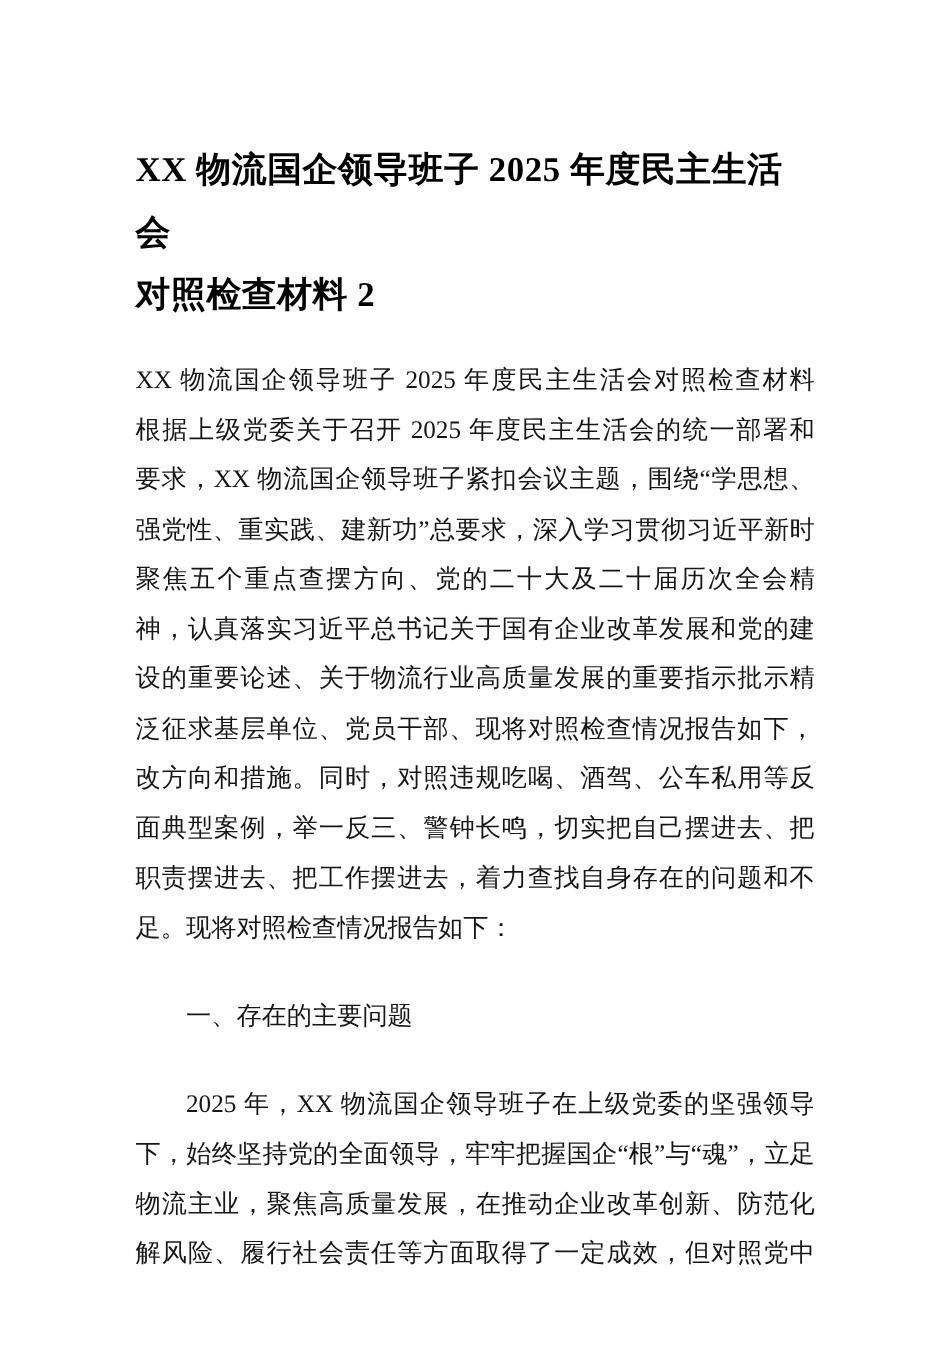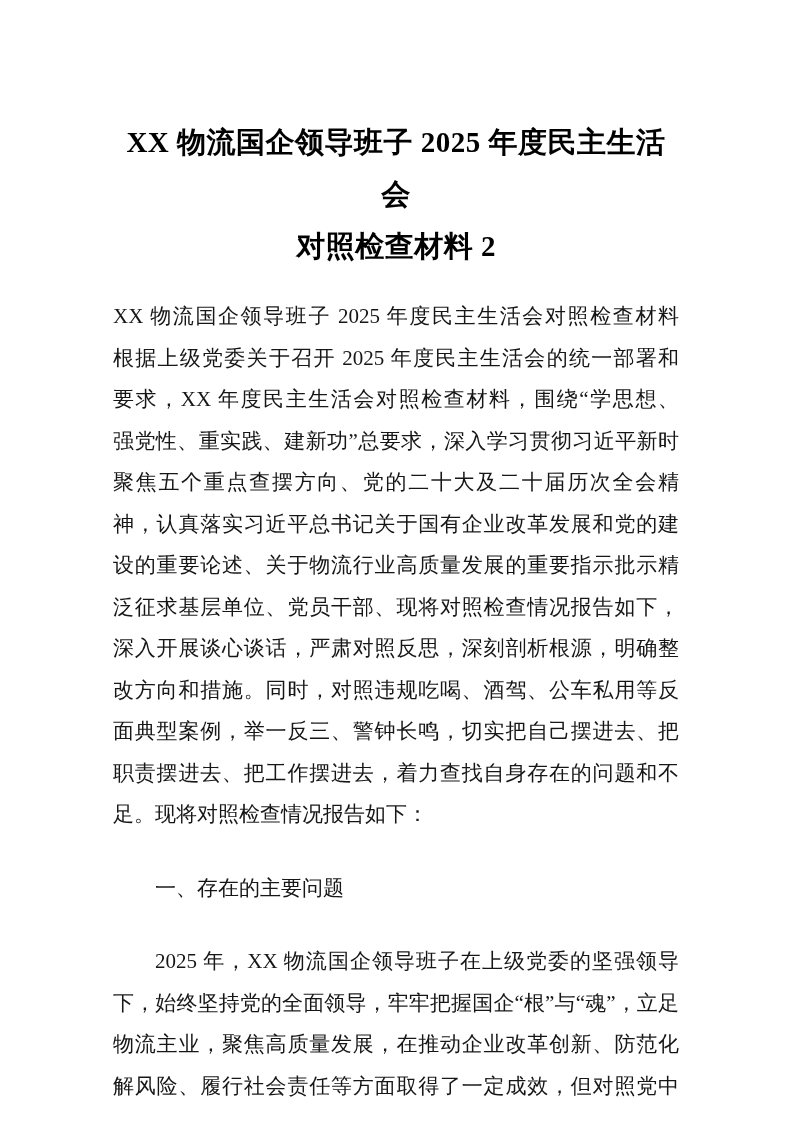--- a/index.html
+++ b/index.html
@@ -16,21 +16,20 @@
     padding: 116px 114px 0 113px;
     font-family: "Liberation Serif", "DejaVu Serif", serif;
     color: #000000;
     overflow: hidden;
   }
   .doc-title {
     margin: 0;
     font-size: 29px;
     font-weight: 700;
     line-height: 52px;
-    text-align: center;
     letter-spacing: 0.5px;
     color: #000000;
   }
   .doc-body {
     margin-top: 24px;
     font-size: 21px;
     line-height: 41.5px;
     color: #161616;
     text-align: justify;
     text-justify: inter-character;
@@ -50,27 +49,26 @@
 <body>
 
 <div class="page">
   <h1 class="doc-title">
     <div>XX 物流国企领导班子 2025 年度民主生活会</div>
     <div>对照检查材料 2</div>
   </h1>
   <div class="doc-body">
       <div class="line fill">XX 物流国企领导班子 2025 年度民主生活会对照检查材料</div>
       <div class="line fill">根据上级党委关于召开 2025 年度民主生活会的统一部署和</div>
-      <div class="line fill">要求，XX 年度民主生活会对照检查材料，围绕“学思想、</div>
+      <div class="line fill">要求，XX 物流国企领导班子紧扣会议主题，围绕“学思想、</div>
       <div class="line fill">强党性、重实践、建新功”总要求，深入学习贯彻习近平新时</div>
       <div class="line fill">聚焦五个重点查摆方向、党的二十大及二十届历次全会精</div>
       <div class="line fill">神，认真落实习近平总书记关于国有企业改革发展和党的建</div>
       <div class="line fill">设的重要论述、关于物流行业高质量发展的重要指示批示精</div>
       <div class="line fill">泛征求基层单位、党员干部、现将对照检查情况报告如下，</div>
-      <div class="line fill">深入开展谈心谈话，严肃对照反思，深刻剖析根源，明确整</div>
       <div class="line fill">改方向和措施。同时，对照违规吃喝、酒驾、公车私用等反</div>
       <div class="line fill">面典型案例，举一反三、警钟长鸣，切实把自己摆进去、把</div>
       <div class="line fill">职责摆进去、把工作摆进去，着力查找自身存在的问题和不</div>
       <div class="line">足。现将对照检查情况报告如下：</div>
       <div class="line indent">一、存在的主要问题</div>
       <div class="line fill indent">2025 年，XX 物流国企领导班子在上级党委的坚强领导</div>
       <div class="line fill">下，始终坚持党的全面领导，牢牢把握国企“根”与“魂”，立足</div>
       <div class="line fill">物流主业，聚焦高质量发展，在推动企业改革创新、防范化</div>
       <div class="line fill">解风险、履行社会责任等方面取得了一定成效，但对照党中</div>
     </div>

